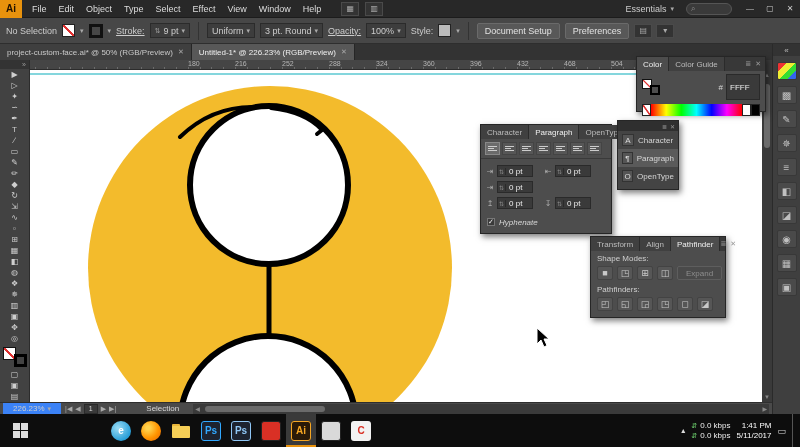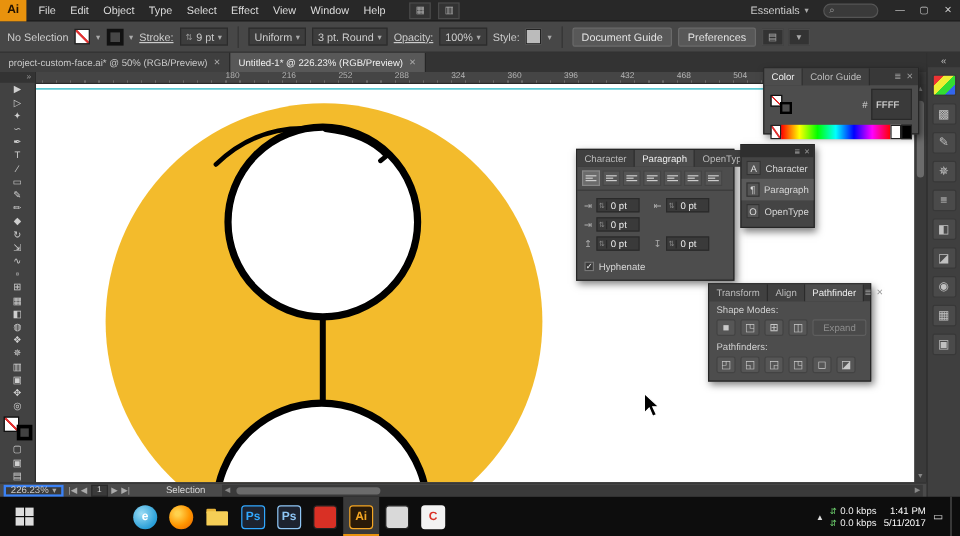--- a/index.html
+++ b/index.html
@@ -54,21 +54,21 @@
   #tools-bottom{display:flex;flex-direction:column;align-items:center;margin-top:2px;}
 
   
   #canvas{position:absolute;top:70px;left:30px;width:732px;height:332px;background:#fff;overflow:hidden;}
 
   
   .vscroll{position:absolute;top:70px;left:762px;width:10px;height:332px;background:#3a3a3a;display:flex;flex-direction:column;align-items:center;}
   .vscroll .sb-arrow{height:10px;width:10px;color:#888;font-size:6px;display:flex;align-items:center;justify-content:center;}
   .vthumb{width:6px;height:64px;background:#6b6b6b;border-radius:3px;margin-top:4px;}
   .statusbar{position:absolute;top:402px;left:0;width:772px;height:12px;background:#4a4a4a;border-top:1px solid #2e2e2e;display:flex;align-items:center;gap:4px;padding:0 3px;font-size:8px;color:#ccc;}
-  .sb-zoombox{background:#3a3a3a;border:2px solid #3b82f6;height:10px;display:flex;align-items:center;padding:0 4px;gap:3px;}
+  .sb-zoombox{background:#3a3a3a;border:6px solid #3b82f6;height:10px;display:flex;align-items:center;padding:0 4px;gap:3px;}
   .sb-nav{display:flex;align-items:center;gap:3px;color:#aaa;font-size:7px;}
   .sb-abfield{background:#3a3a3a;border:1px solid #2a2a2a;height:10px;min-width:14px;display:flex;align-items:center;justify-content:center;color:#ddd;}
   .sb-tool{margin-left:26px;color:#d8d8d8;}
   .hscroll{flex:1;height:10px;margin-left:10px;background:#3a3a3a;display:flex;align-items:center;}
   .hthumb{width:120px;height:6px;background:#6b6b6b;border-radius:3px;margin-left:3px;}
   .sb-arrow{color:#888;font-size:6px;padding:0 2px;}
 
   
   .dockstrip{position:absolute;top:44px;left:772px;width:28px;height:370px;background:#3f3f3f;border-left:1px solid #2a2a2a;display:flex;flex-direction:column;align-items:center;}
   .dock-head{width:100%;height:12px;background:#333;color:#bbb;font-size:8px;display:flex;align-items:center;justify-content:center;}
@@ -91,21 +91,21 @@
   .alignbtn i:nth-child(1){width:100%;}
   .alignbtn i:nth-child(2){width:70%;}
   .alignbtn i:nth-child(3){width:100%;}
   #para-fields{padding:2px 4px;}
   .para-row{display:flex;gap:10px;margin:4px 0;}
   .fld-group{display:flex;align-items:center;gap:2px;}
   .fld-icon{width:10px;color:#aaa;font-size:8px;text-align:center;}
   .fld-box{display:flex;align-items:center;background:#3a3a3a;border:1px solid #2a2a2a;height:12px;}
   .fld-step{font-size:6px;color:#888;padding:0 1px;border-right:1px solid #2a2a2a;}
   .fld-val{min-width:26px;padding:0 3px;color:#eee;}
-  .hyph-row{display:flex;align-items:flex-start;gap:4px;padding:3px 6px;}
+  .hyph-row{display:flex;align-items:flex-start;gap:4px;padding:3px 6px;font-style:italic;}
   .checkbox{width:8px;height:8px;background:#3a3a3a;border:1px solid #777;color:#eee;font-size:7px;display:flex;align-items:center;justify-content:center;}
 
   
   #flyout-panel{left:617px;top:120px;width:62px;height:70px;background:#444;}
   .fly-head{height:10px;background:#2f2f2f;display:flex;align-items:center;justify-content:flex-end;gap:3px;padding:0 3px;color:#999;font-size:6px;}
   .fly-item{display:flex;align-items:center;gap:4px;height:18px;padding:0 4px;}
   .fly-item.active{background:#5a5a5a;}
   .fly-icon{width:12px;height:12px;background:#555;border:1px solid #333;color:#ddd;font-size:8px;display:flex;align-items:center;justify-content:center;}
 
   
@@ -218,21 +218,21 @@
     </span>
     <span class="cb-link">Opacity:</span>
     <span class="cb-box">
       <span>100%</span>
       <span class="chev">▾</span>
     </span>
     <span class="cb-label">Style:</span>
     <span class="swatch" style="background:#bbb;"></span>
     <span class="chev">▾</span>
     <span class="cb-sep"></span>
-    <span class="cb-btn">Document Guide</span>
+    <span class="cb-btn">Document Setup</span>
     <span class="cb-btn">Preferences</span>
     <span id="cb-extra" style="display:flex;gap:4px;">
         <div class="appbar-icon">▤</div>
         <div class="appbar-icon">▾</div>
       </span>
   </div>
 
   <div class="tabbar">
     <div id="doc-tabs" style="display:flex;height:16px;align-items:flex-end;">
         <div class="doctab">

